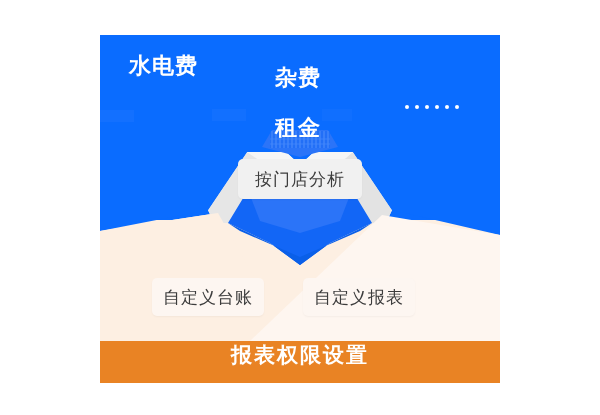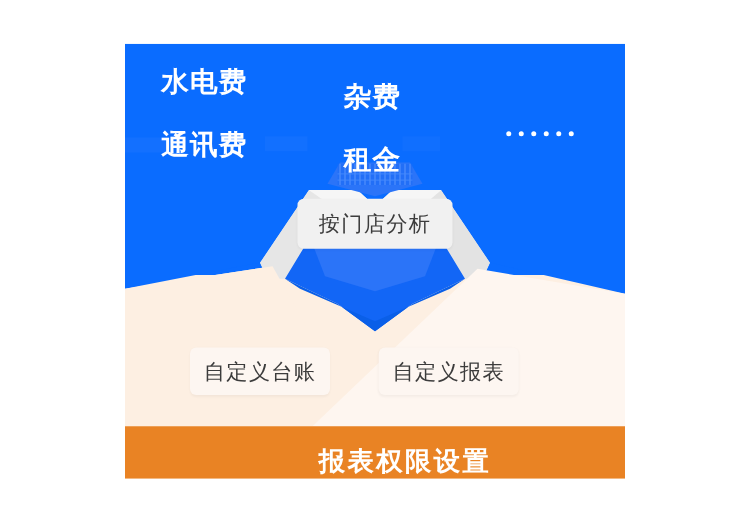--- a/index.html
+++ b/index.html
@@ -15,21 +15,21 @@
   .sky{position:absolute;left:0;top:0;width:400px;height:218px;background:#0A6CFF;}
 
   
   .ground{position:absolute;left:0;top:185px;width:400px;height:118px;background:#FDEFE2;}
 
   
   .scene{position:absolute;left:0;top:0;width:400px;height:348px;}
 
   
   .footer{position:absolute;left:0;top:306px;width:400px;height:42px;background:#E98324;
-          display:flex;align-items:flex-end;justify-content:center;padding-left:24px;}
+          display:flex;align-items:flex-start;justify-content:center;}
   .footer-label{color:#ffffff;font-size:21px;font-weight:bold;letter-spacing:2px;}
 
   
   .labels{position:absolute;left:0;top:0;width:400px;height:110px;}
   .lbl{position:absolute;color:#ffffff;font-size:22px;letter-spacing:1px;white-space:nowrap;font-weight:bold;}
   .lbl.r1{top:16px;} .lbl.r2{top:66px;}
   .c1{left:29px;} .c2{left:175px;margin-top:12px;} .c3{left:300px;}
   .dots{position:absolute;left:305px;top:70px;display:flex;gap:6px;align-items:center;}
   .dots i{display:block;width:4px;height:4px;background:#ffffff;border-radius:50%;}
 
@@ -106,21 +106,20 @@
       </g>
 
       <rect x="0" y="75" width="34" height="12" fill="#1C75FF" opacity="0.55"></rect>
       <rect x="112" y="74" width="34" height="12" fill="#1C75FF" opacity="0.45"></rect>
       <rect x="222" y="74" width="30" height="12" fill="#1C75FF" opacity="0.35"></rect>
     </svg>
 
     <div class="labels">
       <div class="lbl r1 c1">水电费</div>
       <div class="lbl r1 c2">杂费</div>
-      <div class="lbl r2 c1">通讯费</div>
       <div class="lbl r2 c2">租金</div>
       <div class="dots">
         <i></i>
           <i></i>
           <i></i>
           <i></i>
           <i></i>
           <i></i>
       </div>
     </div>

